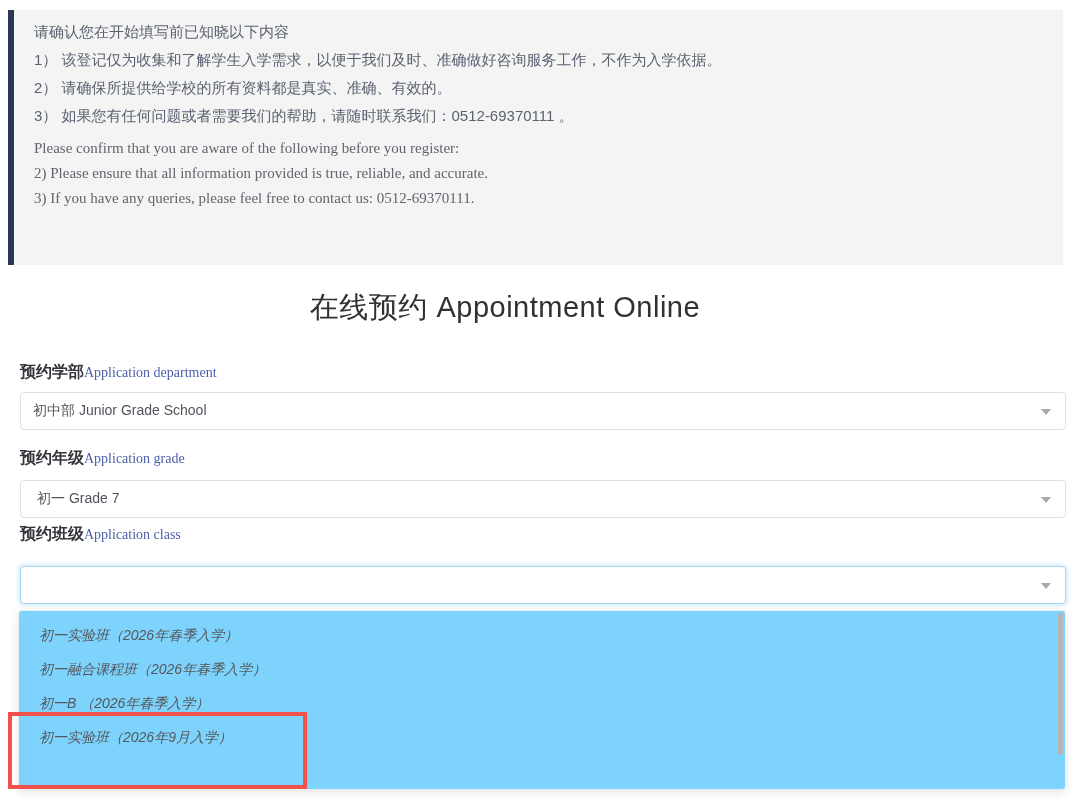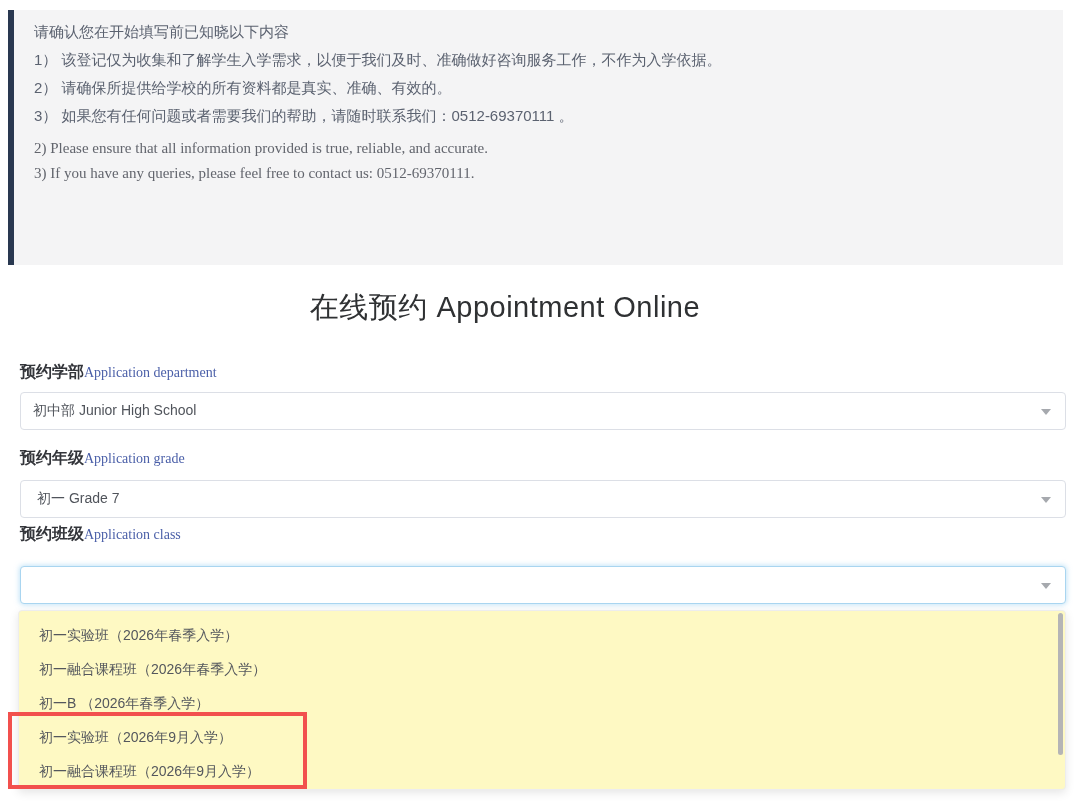--- a/index.html
+++ b/index.html
@@ -51,22 +51,22 @@
     border-left: 5px solid transparent; border-right: 5px solid transparent;
     border-top: 6px solid #a6a9ae;
   }
   .lbl-1 { top: 362px; }  .sel-1 { top: 392px; }
   .lbl-2 { top: 448px; }  .sel-2 { top: 480px; padding-left: 16px; }
   .lbl-3 { top: 524px; }  .sel-3 { top: 566px; }
 
   
   .dropdown {
     position: absolute; left: 18px; top: 610px; width: 1048px; height: 180px;
-    background: #fef9c3; border: 1px solid #ededee; border-radius: 4px;
-    box-shadow: 0 3px 10px rgba(0,0,0,0.10); padding-top: 7px;
+    background: #7dd3fc; border: 1px solid #ededee; border-radius: 4px;
+    box-shadow: 0 3px 10px rgba(0,0,0,0.10); padding-top: 7px; font-style: italic;
   }
   .option {
     height: 34px; line-height: 34px; padding-left: 20px;
     font-size: 14px; color: #54575d; cursor: pointer; white-space: nowrap;
   }
   .scrollbar-thumb {
     position: absolute; right: 2px; top: 2px; width: 5px; height: 142px;
     background: #b5b5b6; border-radius: 3px; cursor: pointer;
   }
 
@@ -78,32 +78,33 @@
 </style>
 </head>
 <body>
 
 <div class="notice">
   <p class="cn">请确认您在开始填写前已知晓以下内容</p>
   <p class="cn">1） 该登记仅为收集和了解学生入学需求，以便于我们及时、准确做好咨询服务工作，不作为入学依据。</p>
   <p class="cn">2） 请确保所提供给学校的所有资料都是真实、准确、有效的。</p>
   <p class="cn">3） 如果您有任何问题或者需要我们的帮助，请随时联系我们：0512-69370111 。</p>
   <div class="en-block">
+    <p class="en">Please confirm that you are aware of the following before you register:</p>
     <p class="en">2) Please ensure that all information provided is true, reliable, and accurate.</p>
     <p class="en">3) If you have any queries, please feel free to contact us: 0512-69370111.</p>
   </div>
 </div>
 
 <h1 class="page-title">在线预约 Appointment Online</h1>
 
 <div class="field-label lbl-1">
   <span class="cn">预约学部</span><span class="en">Application department</span>
 </div>
 <div class="select-box sel-1">
-  <span>初中部 Junior High School</span>
+  <span>初中部 Junior Grade School</span>
   <span class="caret"></span>
 </div>
 
 <div class="field-label lbl-2">
   <span class="cn">预约年级</span><span class="en">Application grade</span>
 </div>
 <div class="select-box sel-2">
   <span>初一 Grade 7</span>
   <span class="caret"></span>
 </div>
@@ -114,17 +115,16 @@
 <div class="select-box focused sel-3">
   <span></span>
   <span class="caret"></span>
 </div>
 
 <div class="dropdown">
   <div class="option">初一实验班（2026年春季入学）</div>
   <div class="option">初一融合课程班（2026年春季入学）</div>
   <div class="option">初一B （2026年春季入学）</div>
   <div class="option">初一实验班（2026年9月入学）</div>
-  <div class="option">初一融合课程班（2026年9月入学）</div>
   <div class="scrollbar-thumb"></div>
 </div>
 
 <div class="red-annotation"></div>
 
 </body></html>

